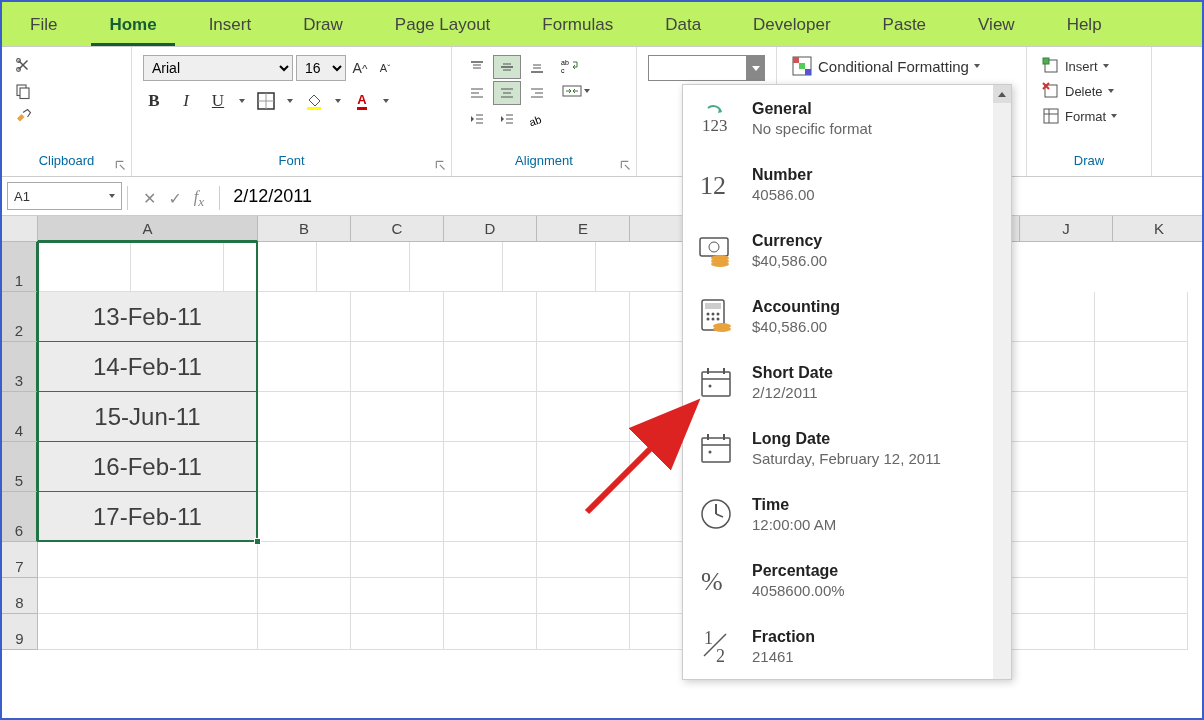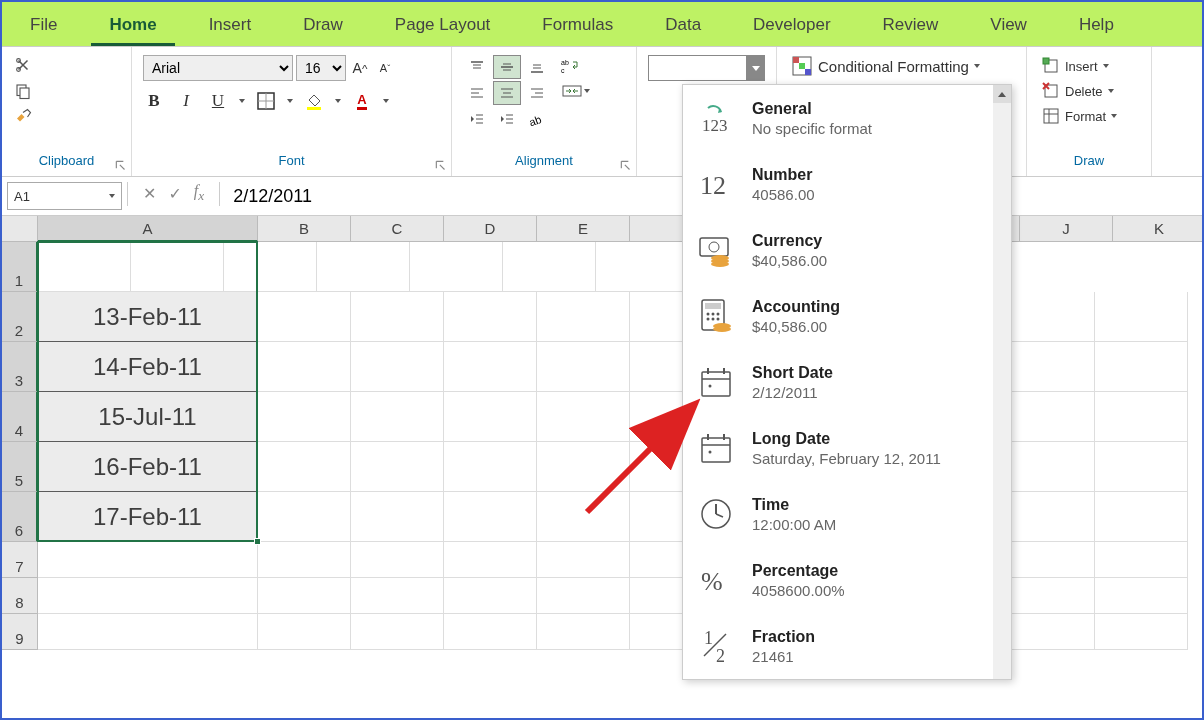--- a/index.html
+++ b/index.html
@@ -30,21 +30,21 @@
     
     .number-format-box { width: 108px; height: 26px; border: 1px solid #888; background: #fff; display: flex; align-items: center; padding: 0 4px; }
     .number-format-dd { width: 20px; height: 26px; background: #888; display: flex; align-items: center; justify-content: center; cursor: pointer; }
     
     .styles-btn { display: flex; align-items: center; gap: 5px; padding: 3px 6px; cursor: pointer; font-size: 15px; }
     .styles-icon { width: 22px; height: 22px; }
     
     .cells-btns { display: flex; flex-direction: column; gap: 3px; }
     .cell-btn { display: flex; align-items: center; gap: 5px; padding: 2px 4px; cursor: pointer; }
     
-    .name-fx-bar { display: flex; align-items: flex-start; border-bottom: 1px solid #ccc; padding: 5px 5px; gap: 5px; }
+    .name-fx-bar { display: flex; align-items: flex-end; border-bottom: 1px solid #ccc; padding: 5px 5px; gap: 5px; }
     .name-box { width: 115px; height: 28px; border: 1px solid #aaa; padding: 0 6px; display: flex; align-items: center; justify-content: space-between; }
     .fx-btns { display: flex; gap: 12px; padding: 0 10px; color: #888; align-items: center; }
     .fx-label { font-style: italic; font-family: 'Times New Roman', serif; font-size: 16px; }
     .formula-input { flex: 1; border: none; padding: 0 8px; font-size: 18px; font-family: Arial; height: 28px; }
     
     .sheet { display: flex; position: relative; }
     .row-headers { display: flex; flex-direction: column; }
     .corner { width: 36px; height: 26px; background: #e8e8e8; border-right: 1px solid #bbb; border-bottom: 1px solid #bbb; }
     .row-hdr { width: 36px; height: 50px; background: #e8e8e8; border-right: 1px solid #bbb; border-bottom: 1px solid #bbb; display: flex; align-items: flex-end; justify-content: center; font-size: 15px; color: #444; padding-bottom: 2px; }
     .row-hdr.sel { background: #d4d4d4; border-right: 2px solid #217346; }
@@ -88,21 +88,21 @@
 
 <div class="ribbon-tabs">
   <div class="ribbon-tab">File</div>
   <div class="ribbon-tab active">Home</div>
   <div class="ribbon-tab">Insert</div>
   <div class="ribbon-tab">Draw</div>
   <div class="ribbon-tab">Page Layout</div>
   <div class="ribbon-tab">Formulas</div>
   <div class="ribbon-tab">Data</div>
   <div class="ribbon-tab">Developer</div>
-  <div class="ribbon-tab">Review</div>
+  <div class="ribbon-tab">Paste</div>
   <div class="ribbon-tab">View</div>
   <div class="ribbon-tab">Help</div>
 </div>
 
 <div class="ribbon">
 
   <div class="ribbon-group" style="width: 130px;">
     <div class="ribbon-group-content">
       <div class="small-btns">
         <div class="icon-btn">
@@ -401,21 +401,21 @@
           <div class="cell" style="width: 93px;"></div>
           <div class="cell" style="width: 93px;"></div>
           <div class="cell" style="width: 93px;"></div>
           <div class="cell" style="width: 93px;"></div>
           <div class="cell" style="width: 93px;"></div>
           <div class="cell" style="width: 93px;"></div>
           <div class="cell" style="width: 93px;"></div>
           <div class="cell" style="width: 93px;"></div>
         </div>
         <div class="grid-row">
-          <div class="cell" style="width: 220px; border-bottom: 1px solid rgb(85, 85, 85);">15-Jul-11</div>
+          <div class="cell" style="width: 220px; border-bottom: 1px solid rgb(85, 85, 85);">15-Jun-11</div>
           <div class="cell" style="width: 93px;"></div>
           <div class="cell" style="width: 93px;"></div>
           <div class="cell" style="width: 93px;"></div>
           <div class="cell" style="width: 93px;"></div>
           <div class="cell" style="width: 93px;"></div>
           <div class="cell" style="width: 93px;"></div>
           <div class="cell" style="width: 93px;"></div>
           <div class="cell" style="width: 93px;"></div>
           <div class="cell" style="width: 93px;"></div>
           <div class="cell" style="width: 93px;"></div>

